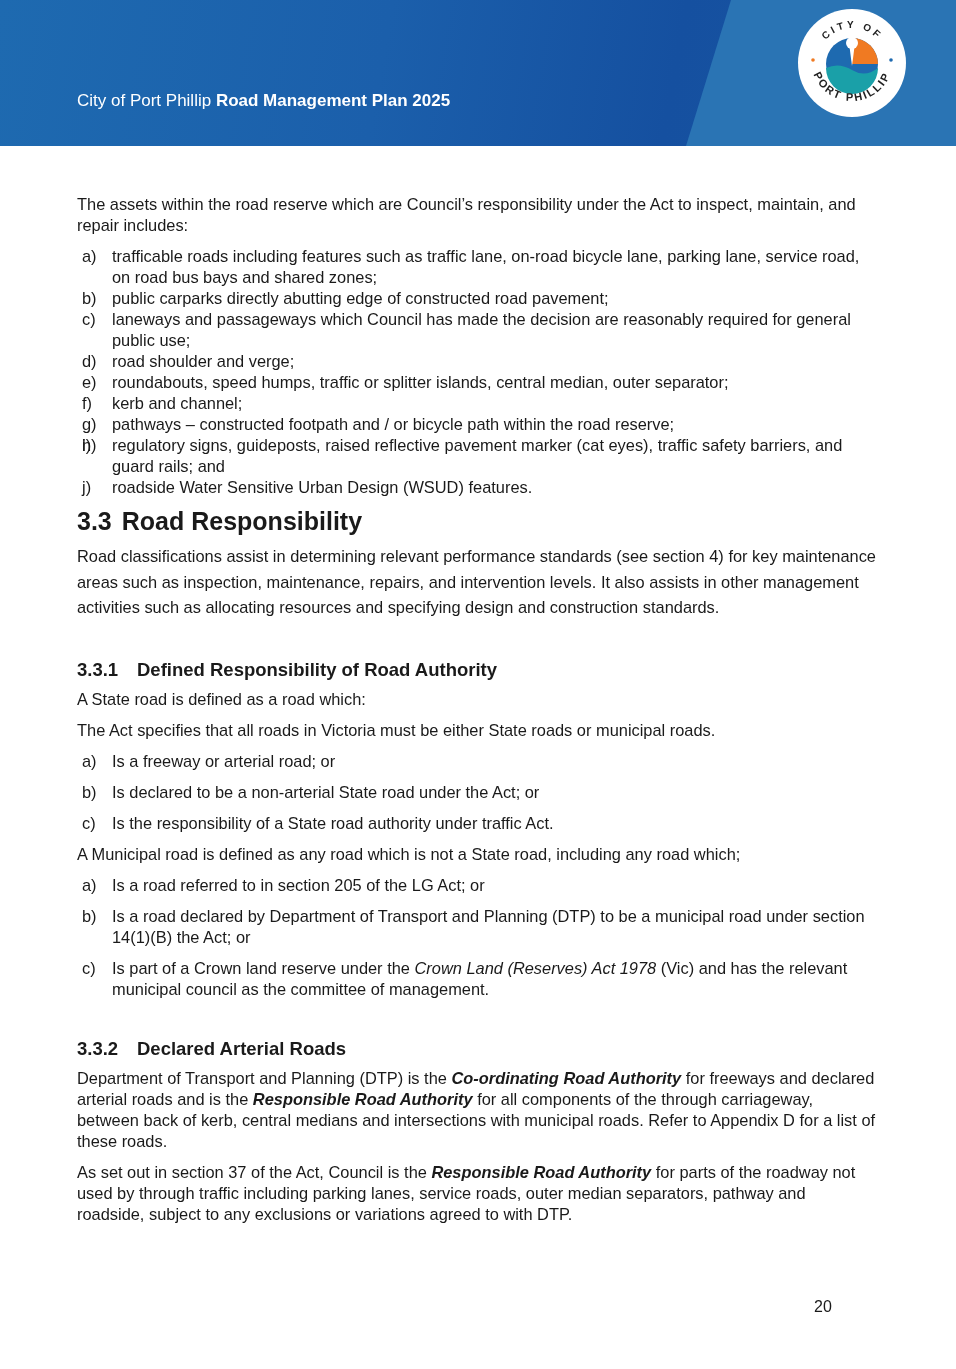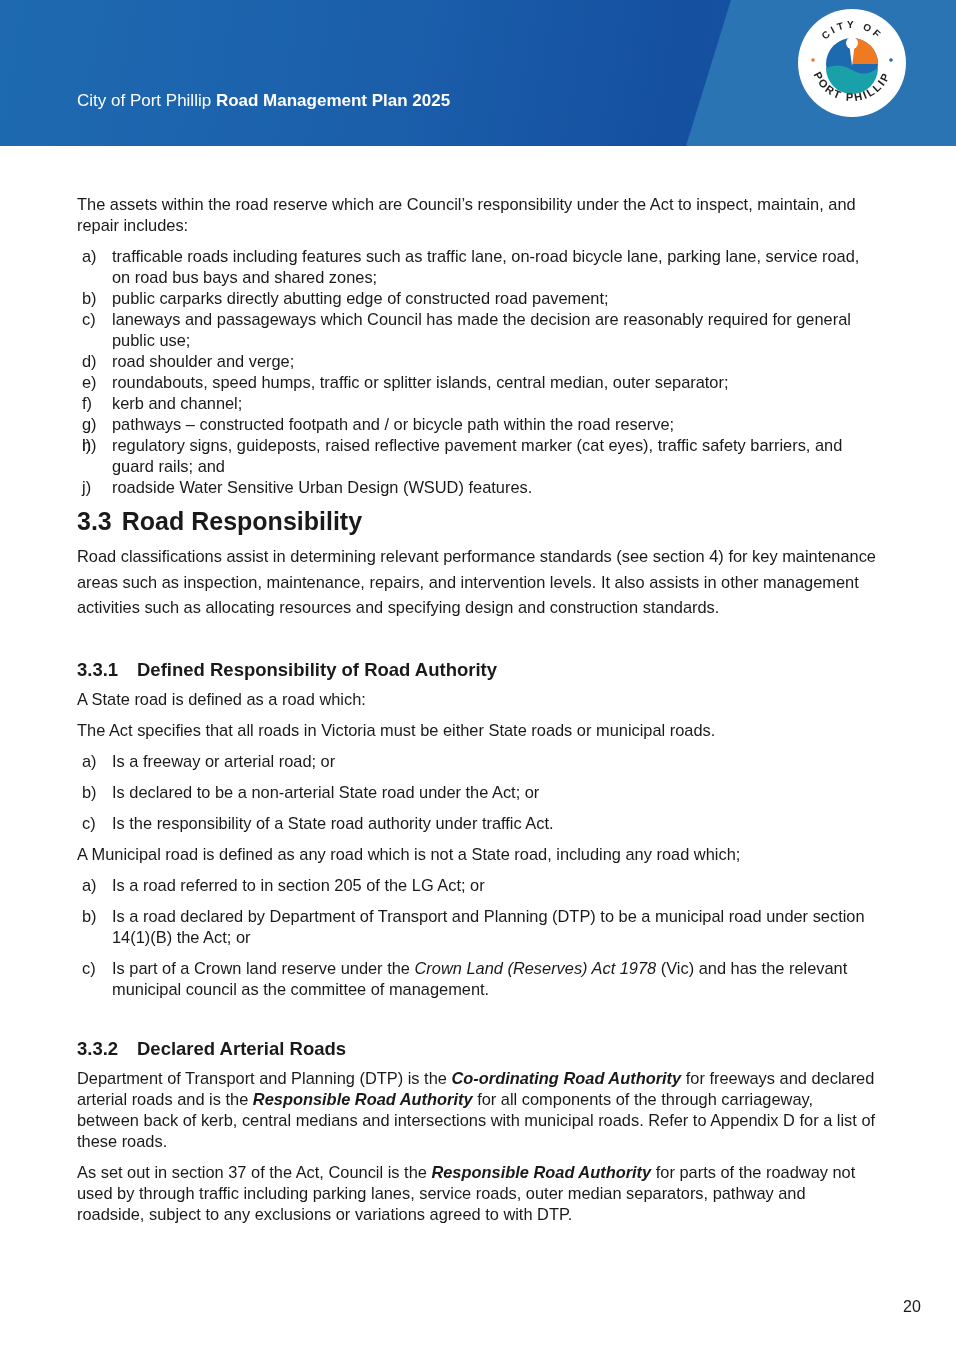--- a/index.html
+++ b/index.html
@@ -29,21 +29,21 @@
   p { margin: 0; }
   .list { margin: 0; padding: 0; list-style: none; }
   .list li { position: relative; padding-left: 35px; }
   .list li .mk { position: absolute; left: 5px; top: 0; }
   .h2 { font-size: 25px; font-weight: bold; margin: 6px 0 6px 0; line-height: 34px; }
   .h2 .num { margin-right: 10px; }
   .h3 { font-size: 18.5px; font-weight: bold; line-height: 26px; margin: 8px 0 6px 0; }
   .h3 .num { display: inline-block; width: 60px; margin-top: 28px; }
   .loose { line-height: 25.5px; }
   .spaced li { margin-bottom: 10px; }
-  .page-num { position: absolute; left: 903px; top: 1298px; font-size: 16px; }
+  .page-num { position: absolute; left: 814px; top: 1298px; font-size: 16px; }
 </style>
 </head>
 <body>
 
 <div class="banner">
   <div class="banner-slant"></div>
   <div class="banner-title">
     <span>City of Port Phillip </span><b>Road Management Plan 2025</b>
   </div>
   <svg class="logo" viewBox="0 0 110 110">

